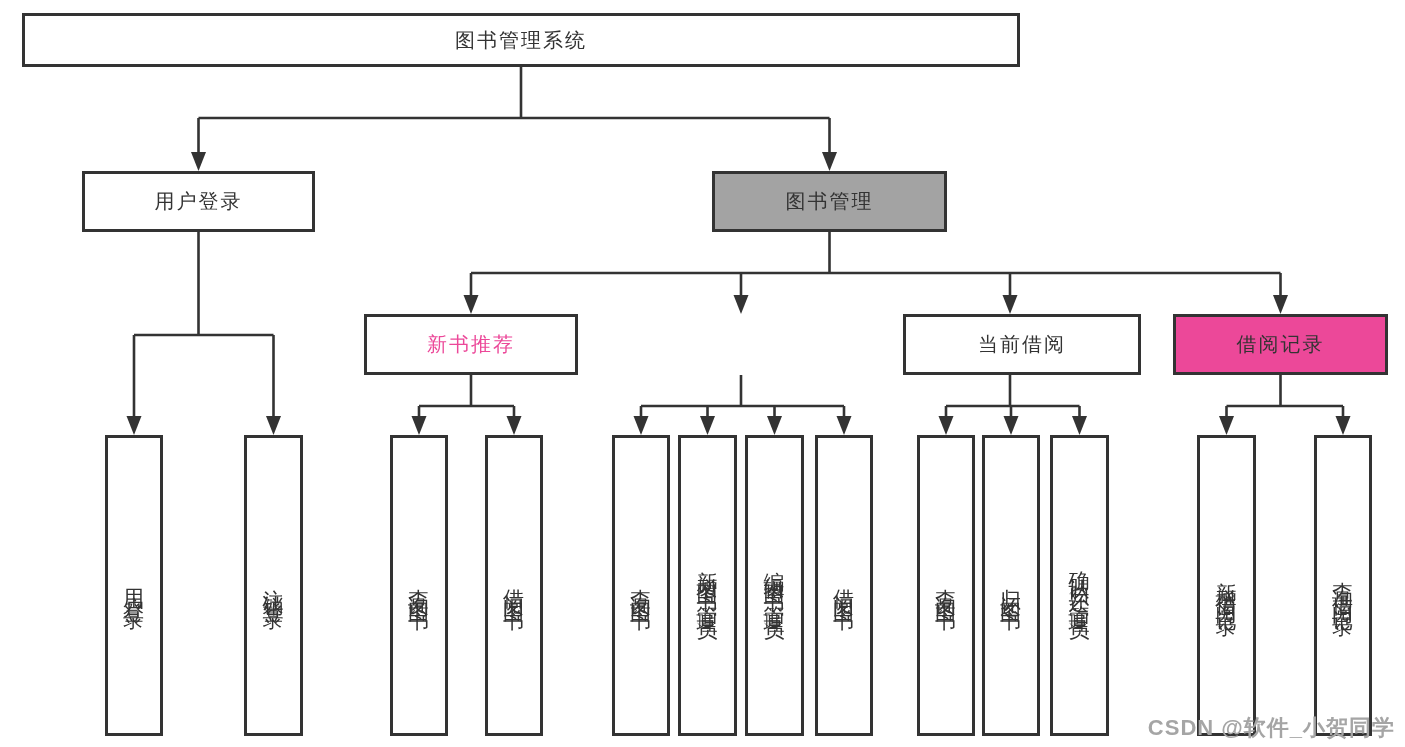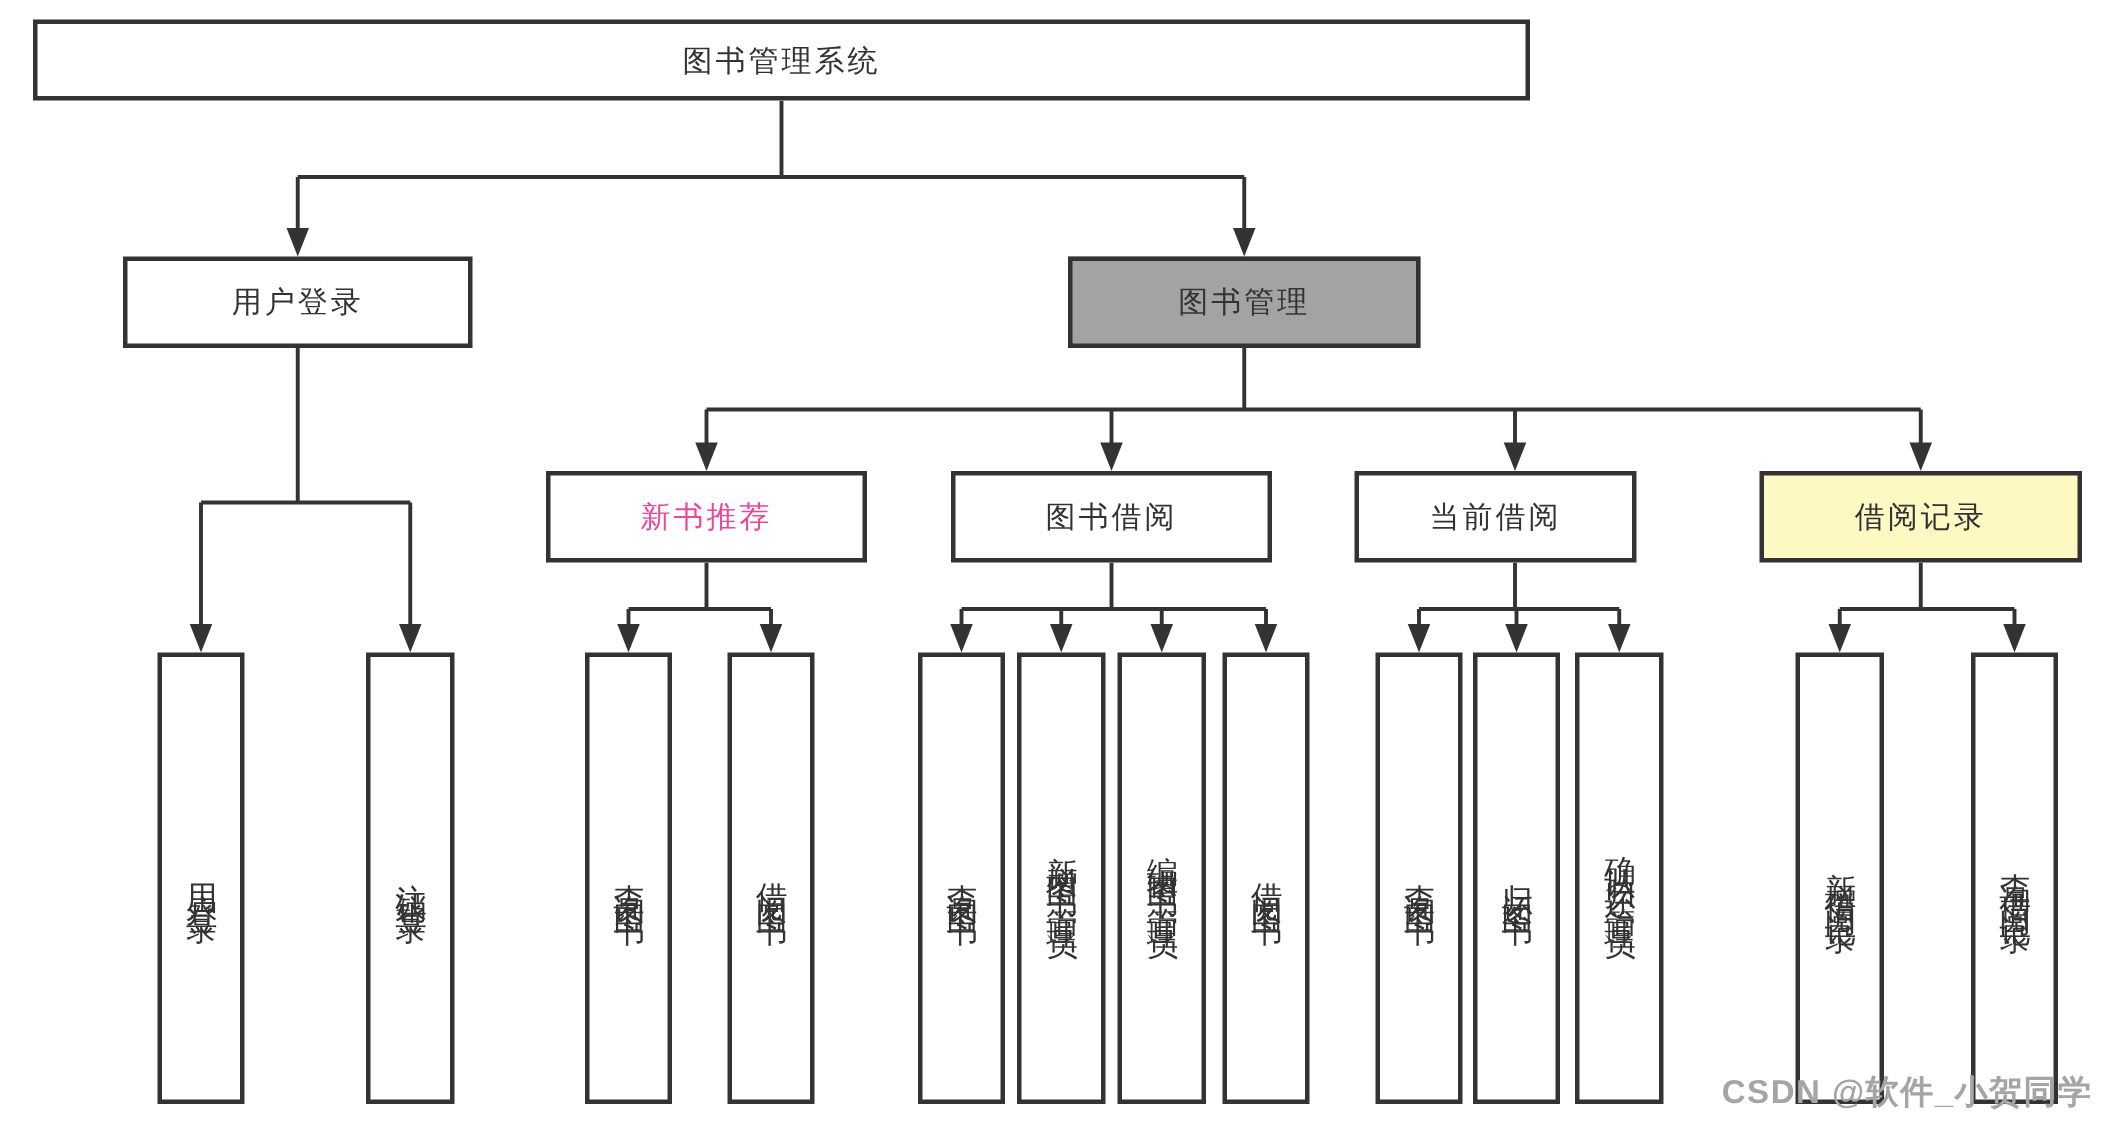--- a/index.html
+++ b/index.html
@@ -84,27 +84,24 @@
     </div>
     <div class="node" style="left: 82px; top: 171px; width: 233px; height: 61px; border-color: rgb(51, 51, 51); background: rgb(255, 255, 255);">
       <span class="node-label" style="color: rgb(51, 51, 51);">用户登录</span>
     </div>
     <div class="node" style="left: 712px; top: 171px; width: 235px; height: 61px; border-color: rgb(51, 51, 51); background: #a3a3a3;">
       <span class="node-label" style="color: rgb(51, 51, 51);">图书管理</span>
     </div>
     <div class="node" style="left: 364px; top: 314px; width: 214px; height: 61px; border-color: rgb(51, 51, 51); background: rgb(255, 255, 255);">
       <span class="node-label" style="color: #ec4899;">新书推荐</span>
     </div>
-    <div class="node" style="left: 634px; top: 314px; width: 214px; height: 61px; border-color: rgb(51, 51, 51); background: rgb(255, 255, 255);">
-      <span class="node-label" style="color: rgb(51, 51, 51);">图书借阅</span>
-    </div>
-    <div class="node" style="left: 903px; top: 314px; width: 188px; height: 61px; border-color: rgb(51, 51, 51); background: rgb(255, 255, 255);">
+    <div class="node" style="left: 903px; top: 314px; width: 238px; height: 61px; border-color: rgb(51, 51, 51); background: rgb(255, 255, 255);">
       <span class="node-label" style="color: rgb(51, 51, 51);">当前借阅</span>
     </div>
-    <div class="node" style="left: 1173px; top: 314px; width: 215px; height: 61px; border-color: rgb(51, 51, 51); background: #fef9c3;">
+    <div class="node" style="left: 1173px; top: 314px; width: 215px; height: 61px; border-color: rgb(51, 51, 51); background: #ec4899;">
       <span class="node-label" style="color: rgb(51, 51, 51);">借阅记录</span>
     </div>
     <div class="node vertical" style="left: 105px; top: 435px; width: 58px; height: 301px; border-color: rgb(51, 51, 51); background: rgb(255, 255, 255);">
       <span class="node-label" style="color: rgb(51, 51, 51);">用户登录</span>
     </div>
     <div class="node vertical" style="left: 244px; top: 435px; width: 59px; height: 301px; border-color: rgb(51, 51, 51); background: rgb(255, 255, 255);">
       <span class="node-label" style="color: rgb(51, 51, 51);">注销登录</span>
     </div>
     <div class="node vertical" style="left: 390px; top: 435px; width: 58px; height: 301px; border-color: rgb(51, 51, 51); background: rgb(255, 255, 255);">
       <span class="node-label" style="color: rgb(51, 51, 51);">查询图书</span>

